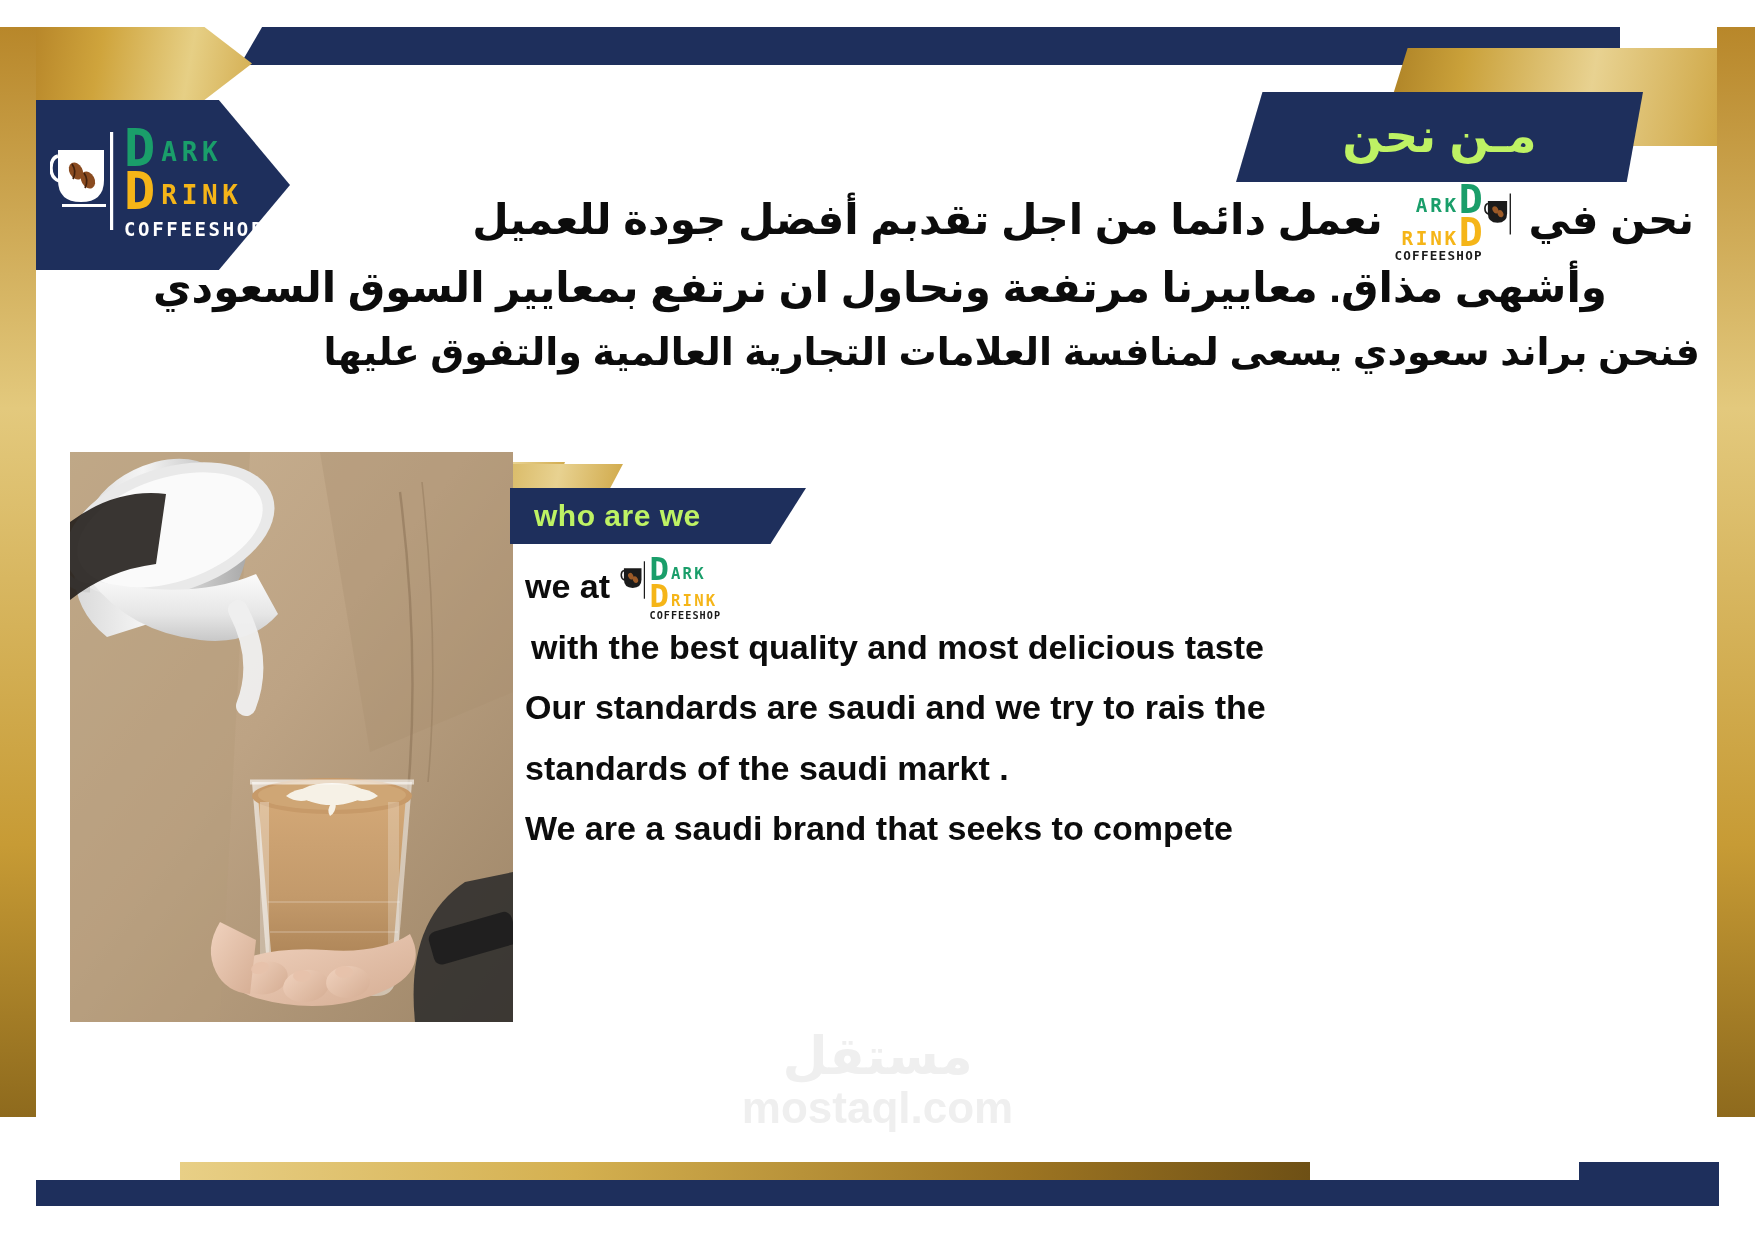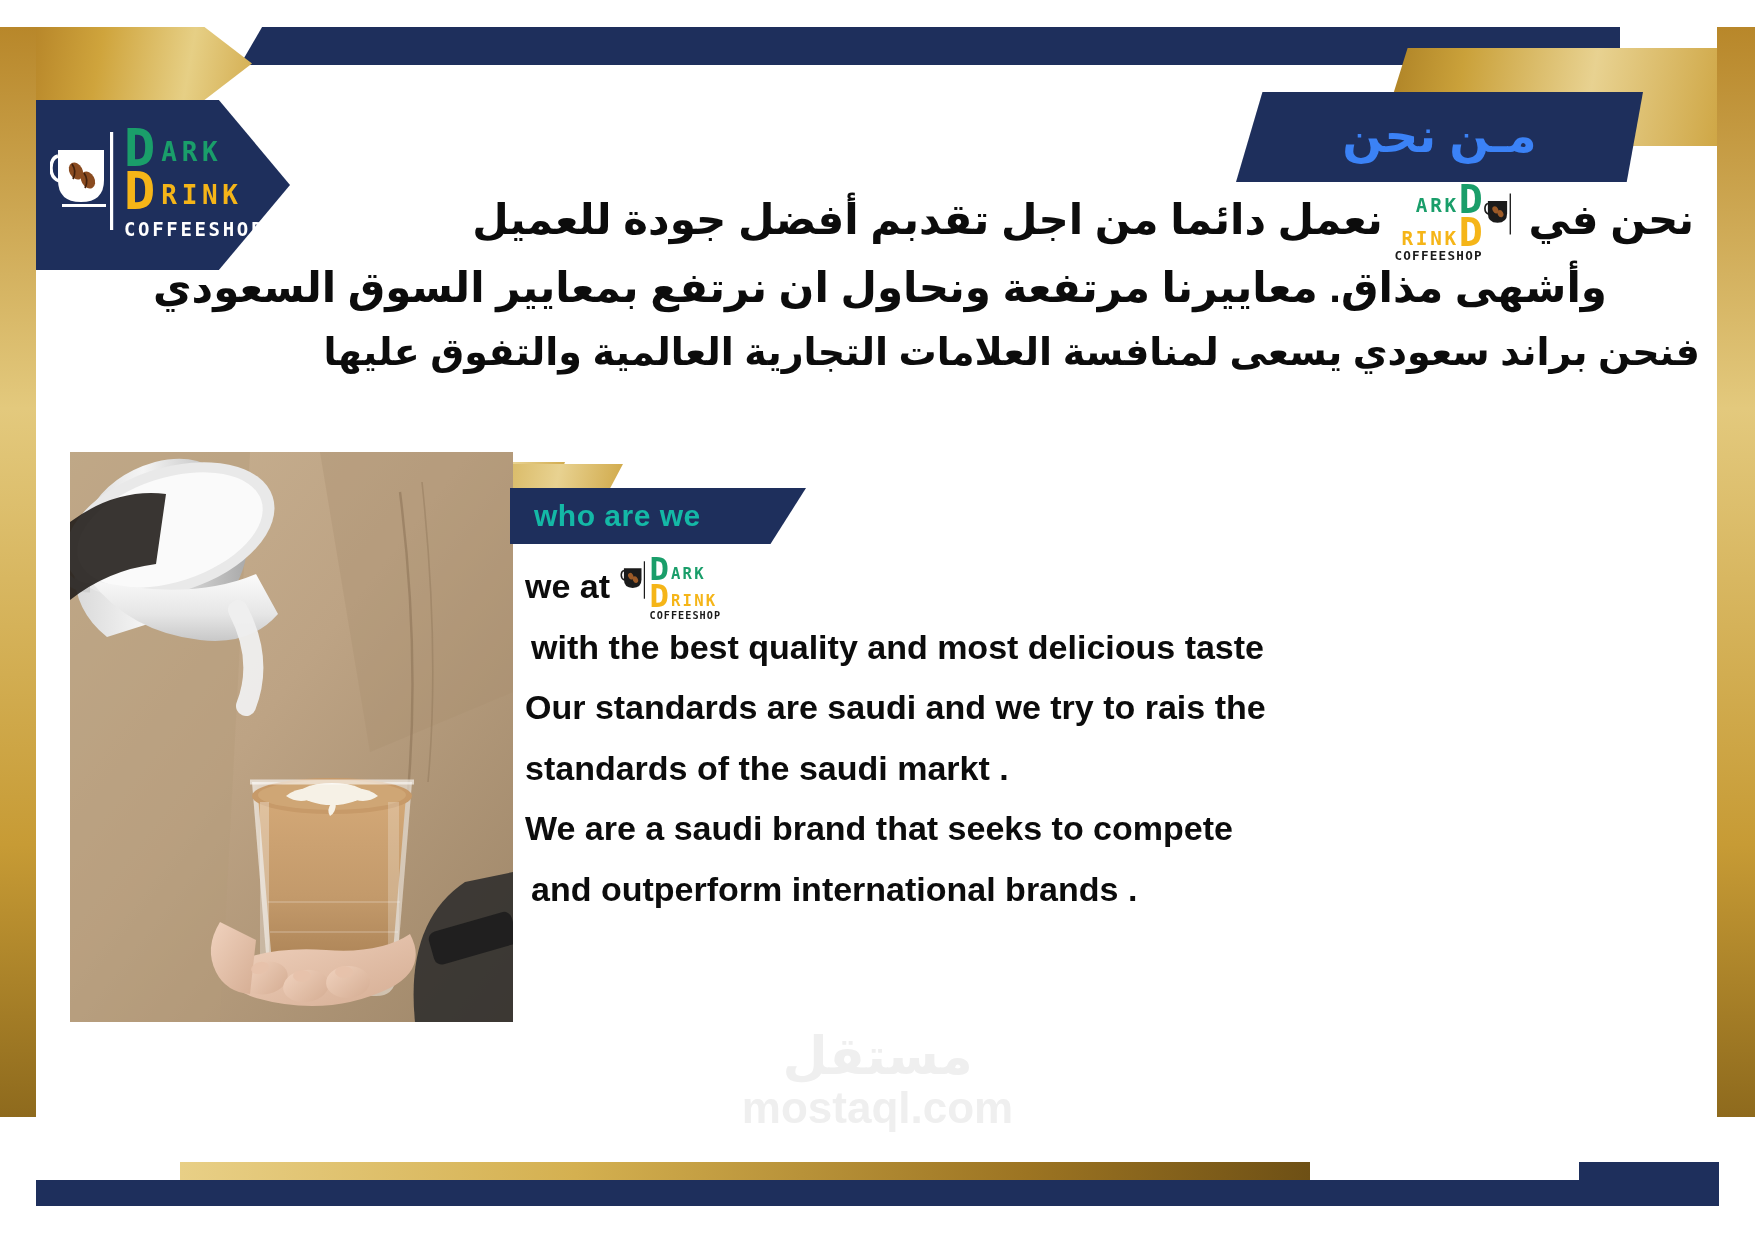--- a/index.html
+++ b/index.html
@@ -54,21 +54,21 @@
 
   
   #ar-title-banner{
     right:112px;top:92px;width:407px;height:90px;
     background:#1e2f5c;
     clip-path:polygon(6.5% 0,100% 0,96% 100%,0 100%);
     z-index:5;
     display:flex;align-items:center;justify-content:center;
   }
   #ar-title-text{
-    color:#3b82f6;font-size:47px;font-weight:700;letter-spacing:2px;
+    color:#bef264;font-size:47px;font-weight:700;letter-spacing:2px;
     direction:rtl;line-height:1;padding-bottom:4px;
   }
 
   
   .logo-mark{display:inline-flex;align-items:center;vertical-align:middle;}
   .logo-cup{flex:0 0 auto;}
   .logo-words{display:flex;flex-direction:column;line-height:1;}
   .logo-row{display:flex;align-items:flex-end;}
   .logo-big{font-weight:900;font-family:"DejaVu Sans Mono",monospace;line-height:.82;}
   .logo-sub{font-weight:900;font-family:"DejaVu Sans Mono",monospace;letter-spacing:.12em;text-align:left;}
@@ -118,21 +118,21 @@
     left:378px;top:464px;width:245px;height:46px;
     background:linear-gradient(100deg,#a87c22 0%,#caa13a 30%,#e8d291 72%,#cfa746 100%);
     clip-path:polygon(0 0,100% 0,90% 100%,0 100%);
     z-index:4;
   }
   #en-badge{
     left:510px;top:488px;width:296px;height:56px;background:#1e2f5c;
     clip-path:polygon(0 0,100% 0,88% 100%,0 100%);
     z-index:6;display:flex;align-items:center;
   }
-  #en-badge-text{color:#14b8a6;font-size:30px;font-weight:700;padding-left:24px;letter-spacing:.5px;}
+  #en-badge-text{color:#bef264;font-size:30px;font-weight:700;padding-left:24px;letter-spacing:.5px;}
 
   
   #en-body{
     left:525px;top:556px;width:1160px;z-index:6;
     color:#0c0c0c;font-weight:700;font-size:34px;line-height:1.78;
     text-align:left;
   }
   #en-body .en-line{white-space:nowrap;}
   #en-body .en-line.indent{padding-left:6px;}
 
@@ -354,21 +354,20 @@
           <span class="logo-big li-rink">RINK</span>
         </span>
         <span class="logo-sub li-shop">COFFEESHOP</span>
       </span>
     </span>
   </div>
   <div class="en-line indent">with the best quality and most delicious taste</div>
   <div class="en-line">Our standards are saudi and we try to rais the</div>
   <div class="en-line">standards of the saudi markt  .</div>
   <div class="en-line">We are a saudi brand that seeks to compete</div>
-  <div class="en-line indent">and outperform international brands .</div>
 </div>
 
 <div class="abs" id="watermark">
   <div id="watermark-ar">مستقل</div>
   <div id="watermark-url">mostaql.com</div>
 </div>
 
 <div class="abs" id="footer-navy-right"></div>
 <div class="abs" id="footer-gold"></div>
 <div class="abs" id="footer-navy"></div>

